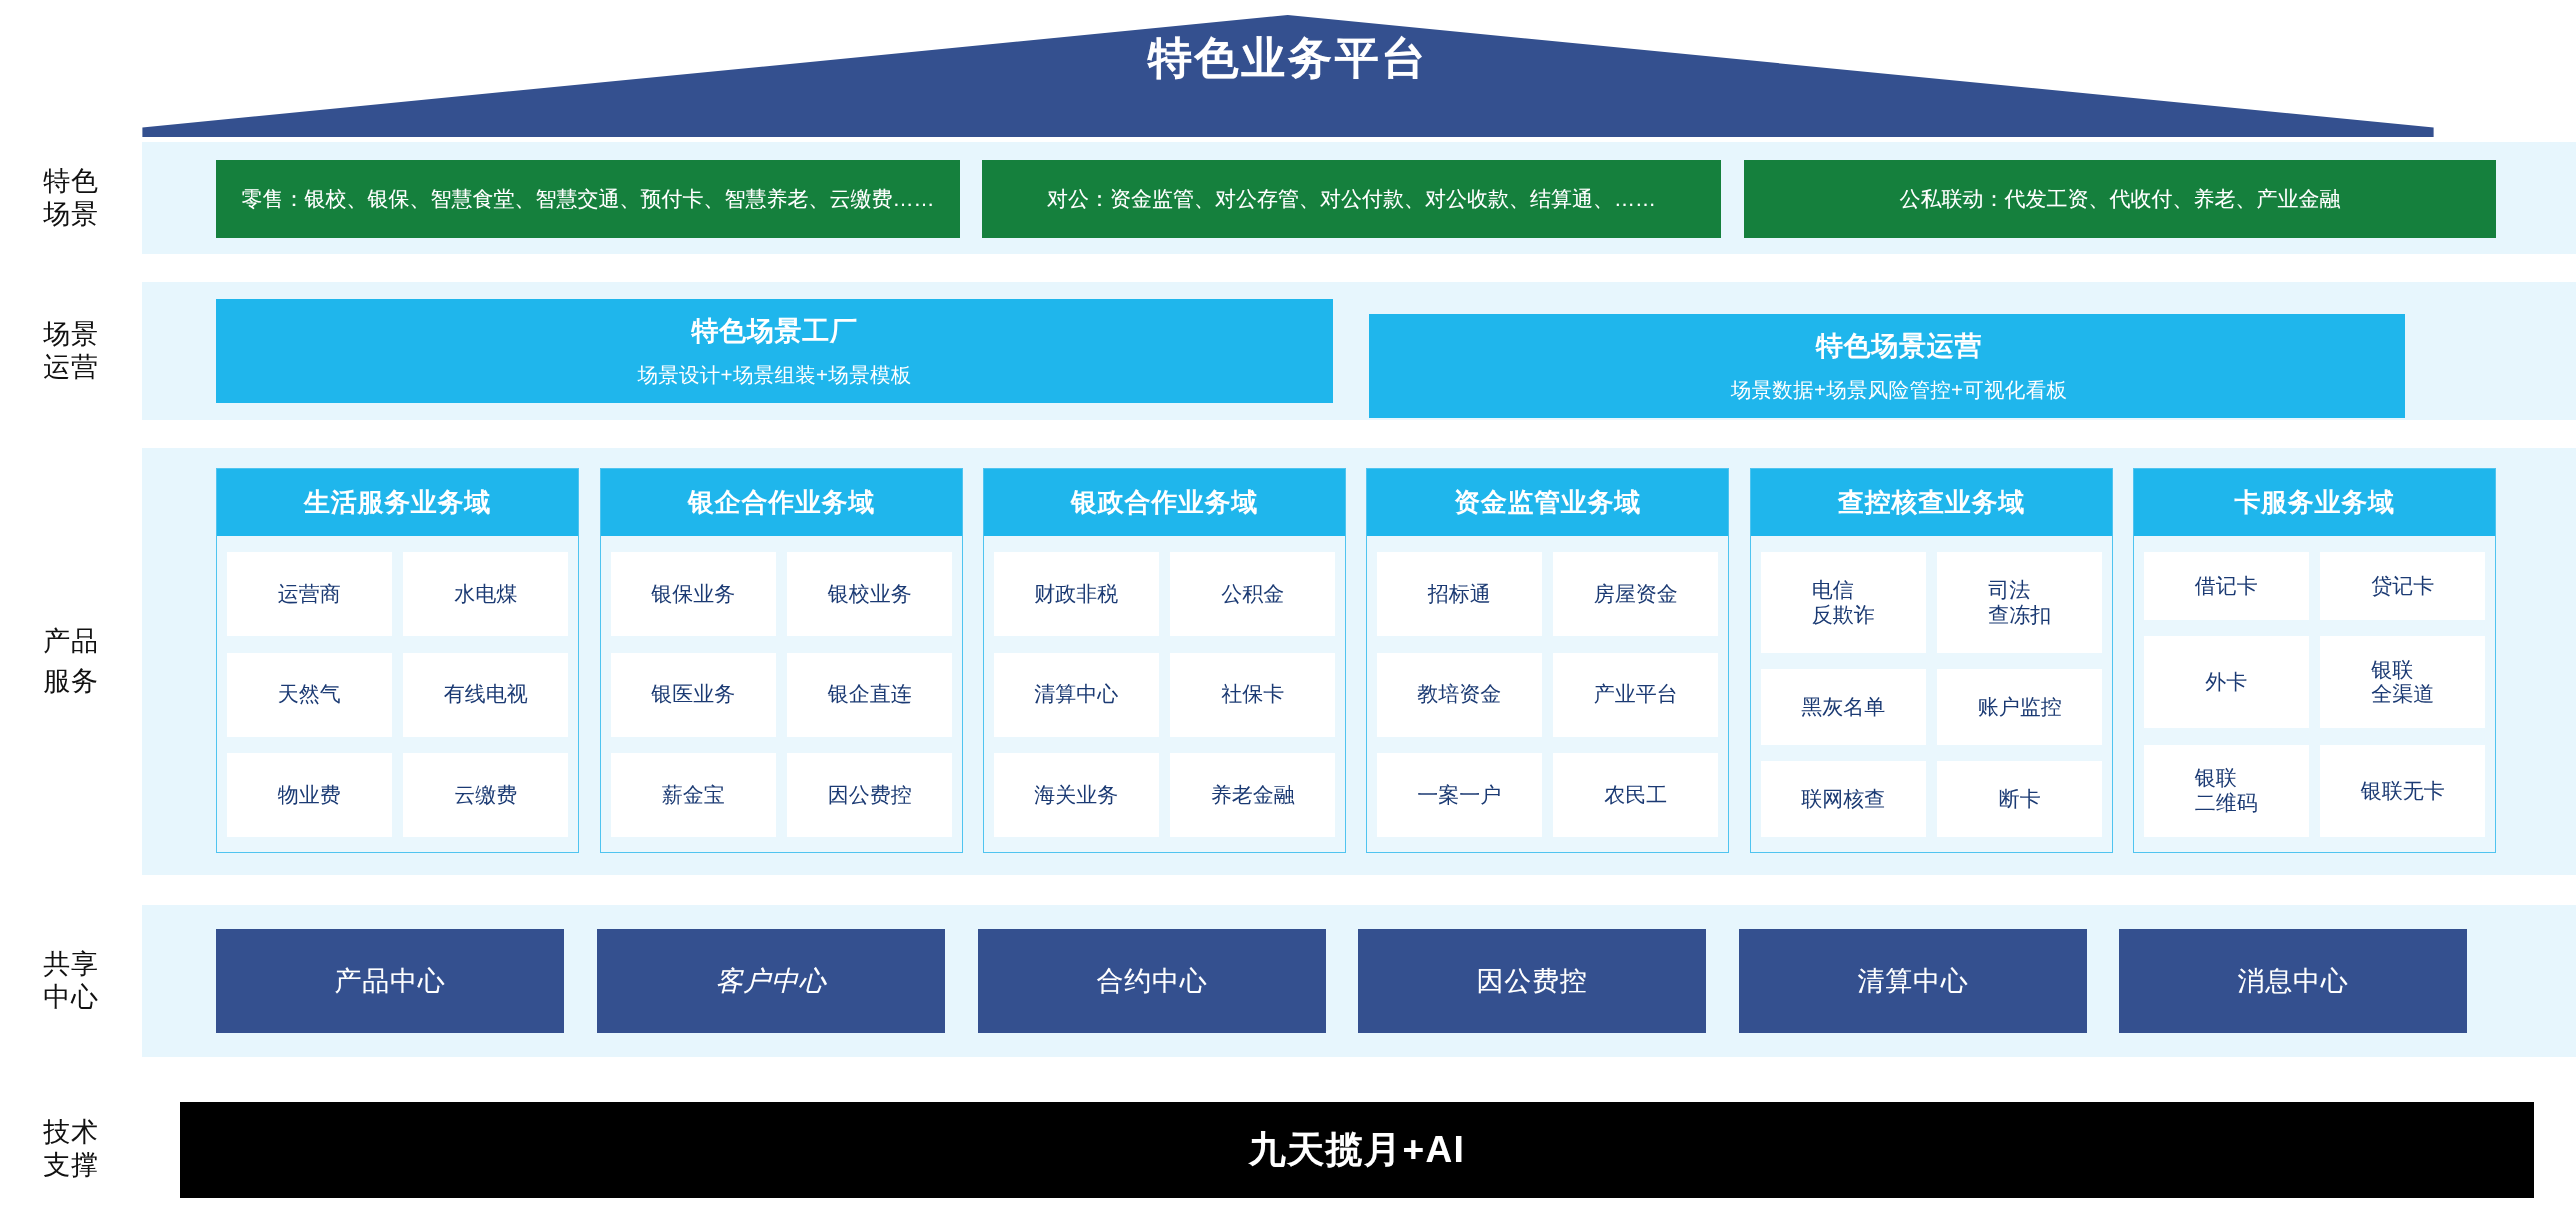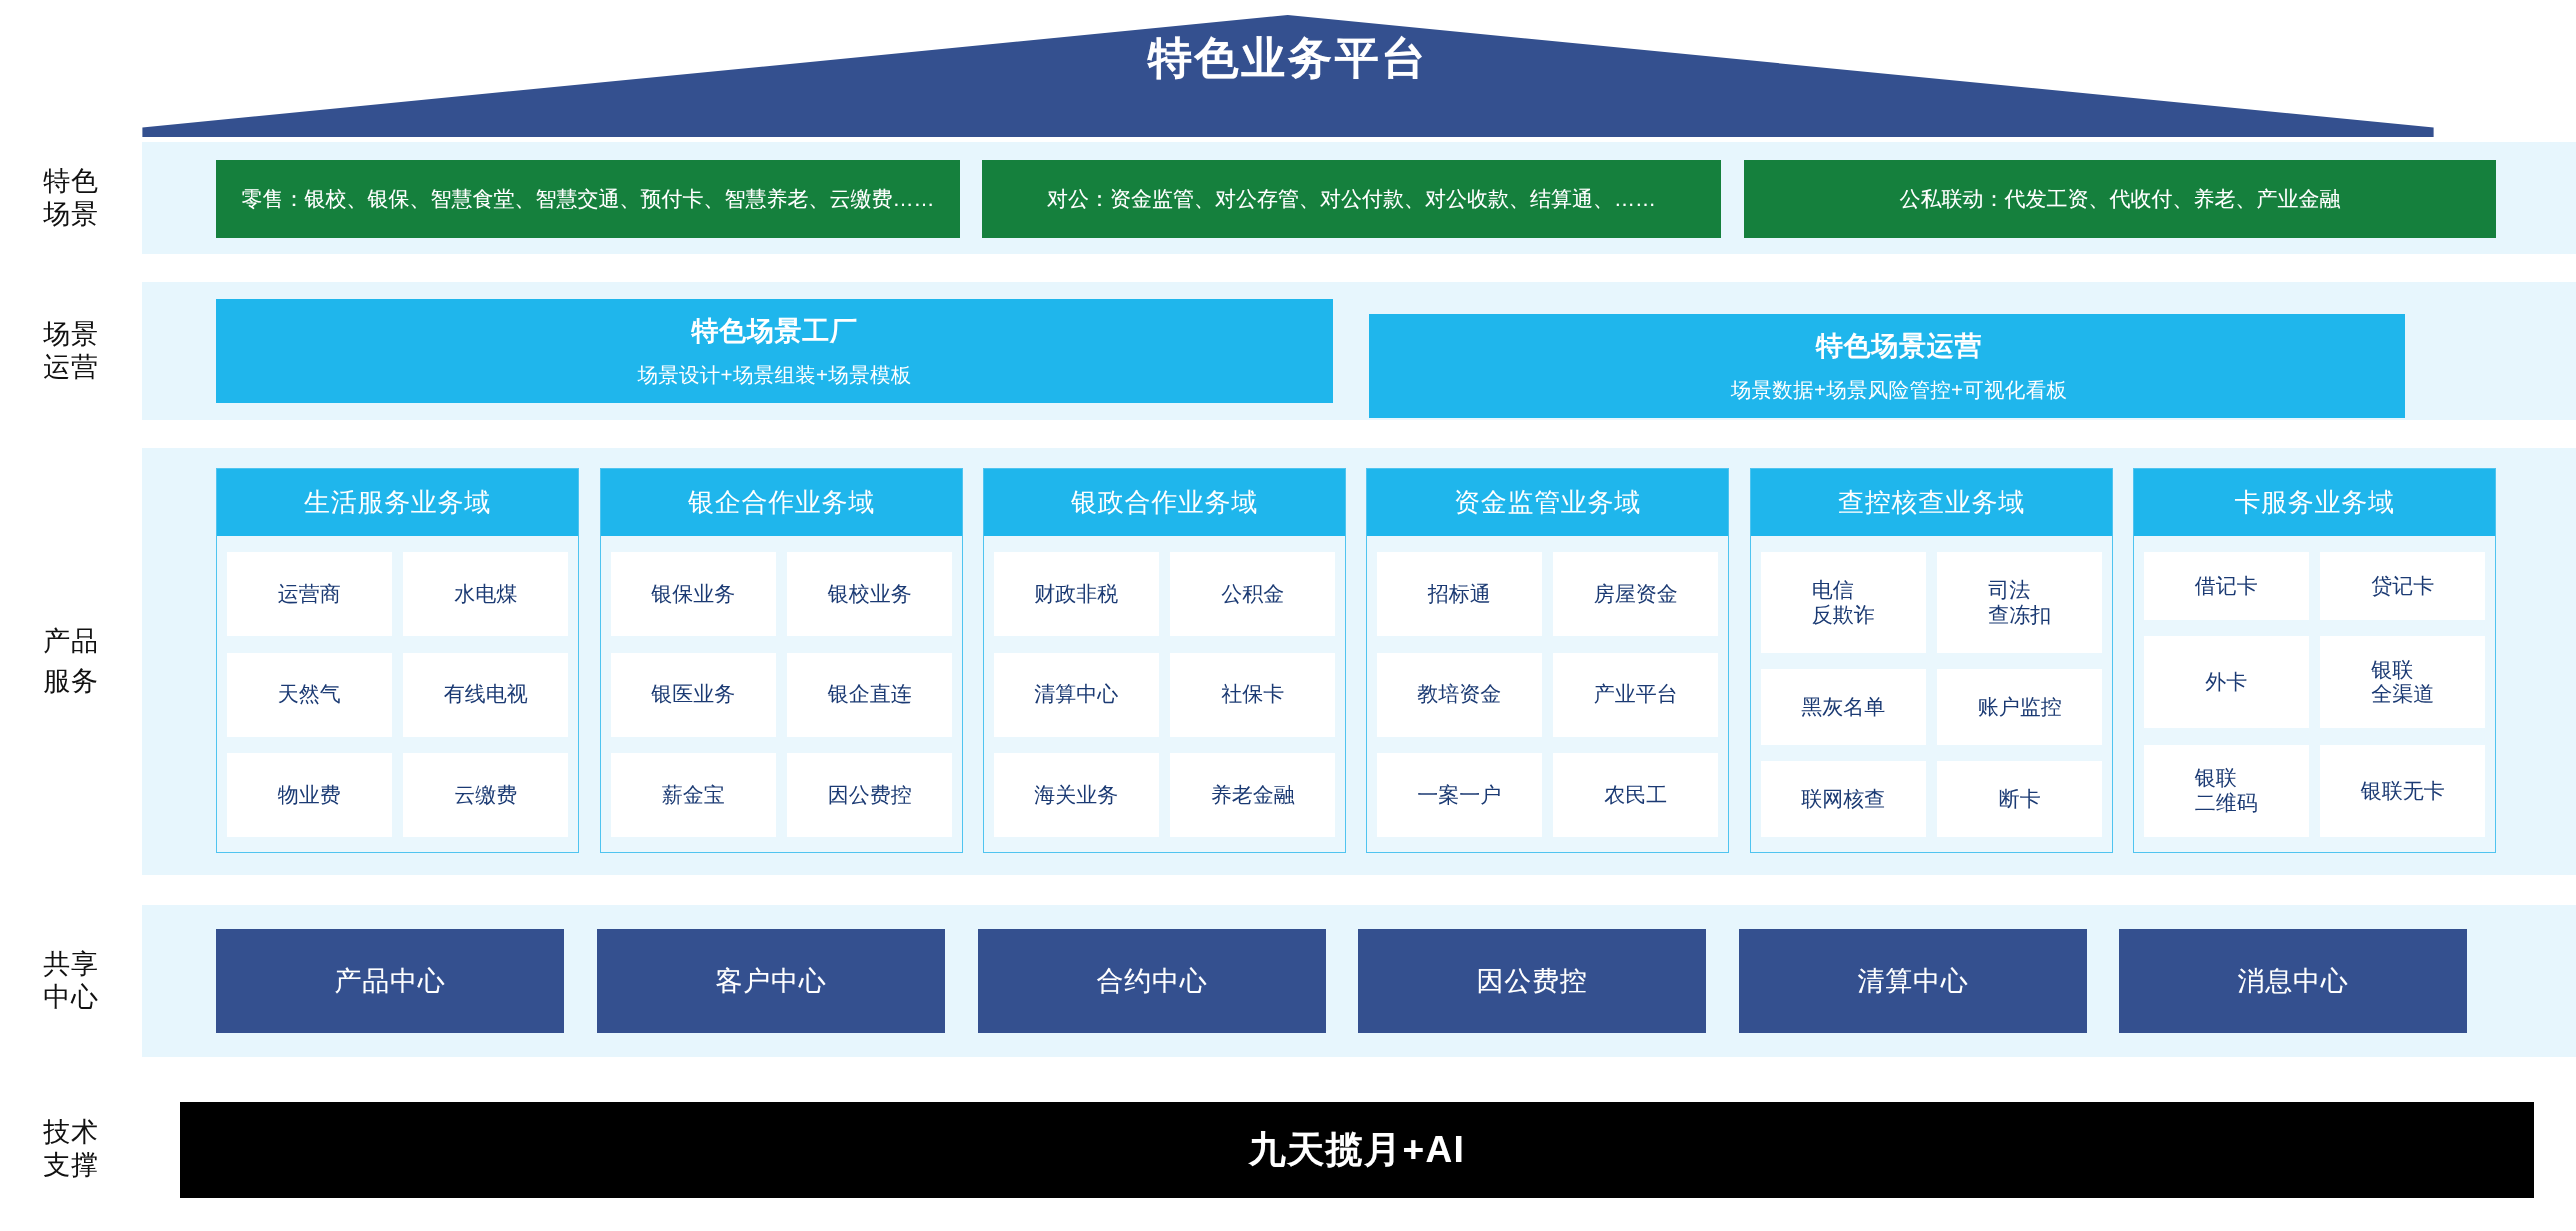--- a/index.html
+++ b/index.html
@@ -51,21 +51,21 @@
   }
   .ops-title { font-size: 27px; font-weight: bold; margin-bottom: 12.3px; letter-spacing: 0.7px; }
   .ops-sub { font-size: 20.5px; font-weight: 400; letter-spacing: 0.3px; }
   .domain-col {
     background: #eaf7fd;
     border: 1.4px solid #4fc4f0;
     display: flex; flex-direction: column;
   }
   .domain-head {
     background: #1fb6ec; color: #ffffff;
-    font-size: 26px; font-weight: normal; letter-spacing: 0.7px;
+    font-size: 26px; font-weight: bold; letter-spacing: 0.7px;
     height: 67px; display: flex; align-items: center; justify-content: center;
     text-align: left;
   }
   .domain-grid {
     flex: 1; display: grid; grid-template-columns: 1fr 1fr;
     gap: 16.4px 11px; padding: 16.4px 9.6px 15px 9.6px;
   }
   .domain-cell {
     background: #ffffff; color: #1b3a73;
     font-size: 21px; line-height: 1.18;
@@ -204,21 +204,21 @@
       <div class="domain-cell">银联无卡</div>
     </div>
   </div>
 
   <div class="row-label" style="top:905px;height:152px;">
     <span>共享</span>
     <span>中心</span>
   </div>
   <div class="band" style="top:905px;height:152px;"></div>
   <div class="center-box" style="position:absolute;left:216px;top:929px;width:348px;height:104px;">产品中心</div>
-  <div class="center-box" style="position:absolute;left:597px;top:929px;width:348px;height:104px;">客户中心</div>
+  <div class="center-box" style="position:absolute;left:597px;top:929px;width:348px;height:104px;font-style:italic;">客户中心</div>
   <div class="center-box" style="position:absolute;left:978px;top:929px;width:348px;height:104px;">合约中心</div>
   <div class="center-box" style="position:absolute;left:1358px;top:929px;width:348px;height:104px;">因公费控</div>
   <div class="center-box" style="position:absolute;left:1739px;top:929px;width:348px;height:104px;">清算中心</div>
   <div class="center-box" style="position:absolute;left:2119px;top:929px;width:348px;height:104px;">消息中心</div>
 
   <div class="row-label" style="top:1090px;height:118px;">
     <span>技术</span>
     <span>支撑</span>
   </div>
   <div class="tech-bar" style="left:142px;top:1102px;width:2354px;height:96px;">九天揽月+AI</div>

